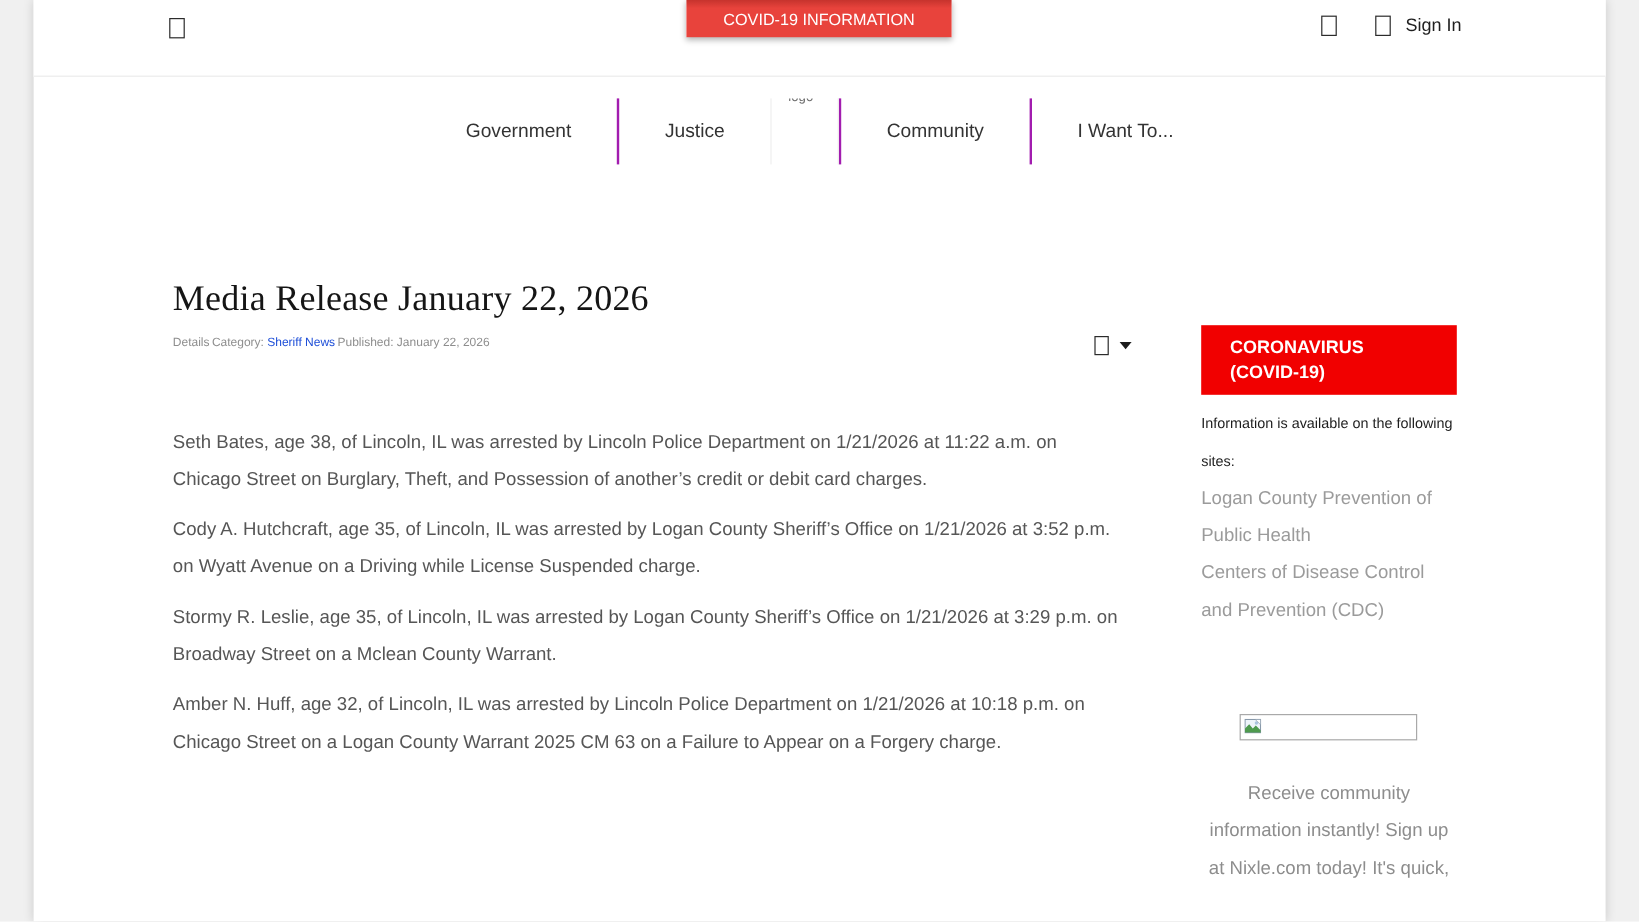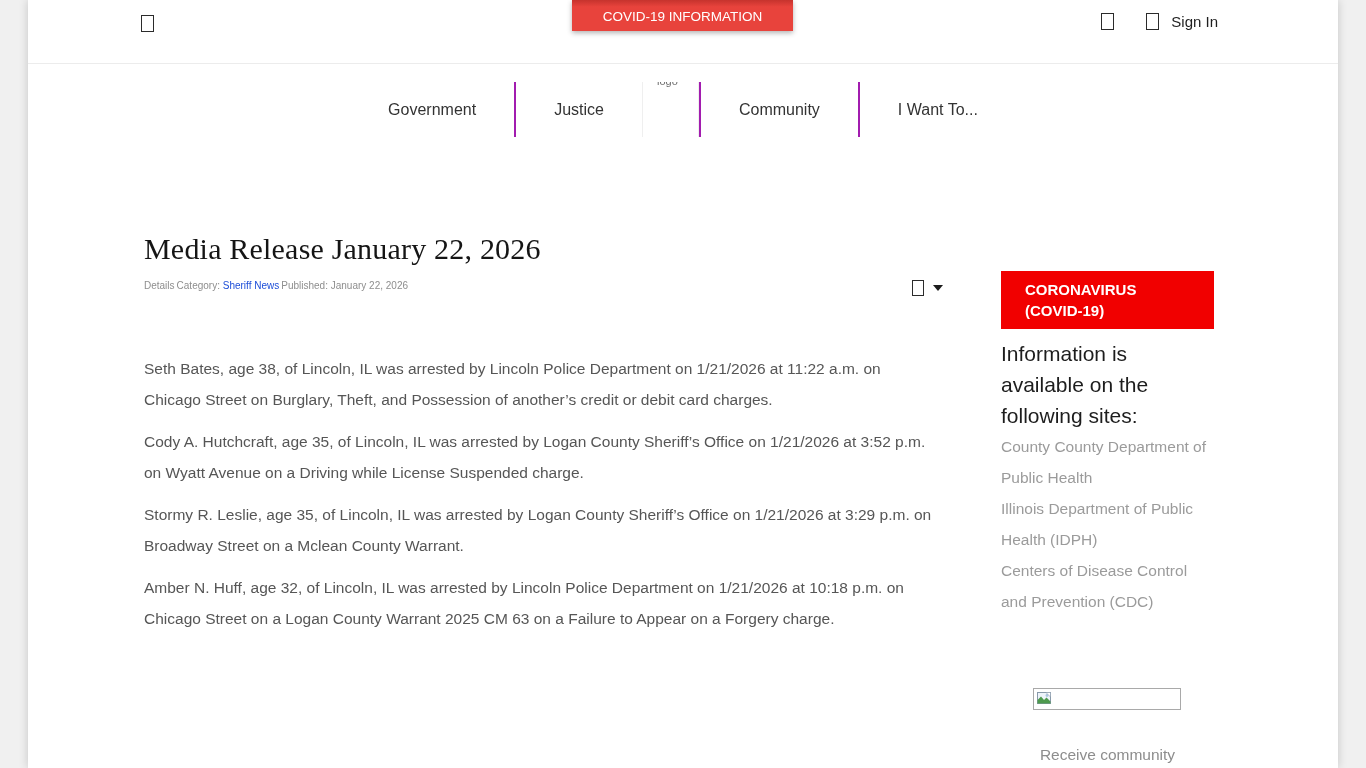--- a/index.html
+++ b/index.html
@@ -41,21 +41,21 @@
   .article-tools .tofu { width:12px; height:16px; border-width:1.2px; }
   .caret-down { width:0; height:0; border-left:5px solid transparent; border-right:5px solid transparent;
                 border-top:6px solid #1c1c1c; }
   .article-body { margin-top:62px; }
   .article-body p { font-size:15.5px; color:#565656; line-height:31px; margin-bottom:11px; }
 
   
   .sidebar { position:absolute; left:973px; top:271px; width:213px; }
   .covid-badge { display:inline-block; background:#f10000; color:#fff; font-weight:bold;
                  font-size:15px; padding:8px 24px; line-height:21px; }
-  .covid-intro { margin-top:9px; font-size:21px; color:#1d1d1d; line-height:31px; }
+  .covid-intro { margin-top:9px; font-size:12px; color:#1d1d1d; line-height:31px; }
   .covid-link { display:block; font-size:15.5px; color:#9b9b9b; line-height:31px;
                 text-decoration:none; cursor:pointer; }
   .nixle-img-box { margin:71px 0 0 32px; width:148px; height:22px; border:1px solid #a9a9a9;
                    background:#fff; display:flex; align-items:center; padding-left:3px; }
   .nixle-text { margin-top:29px; text-align:center; font-size:15.5px; color:#8d8d8d; line-height:31px; }
 </style>
 </head>
 <body>
 
 <div class="page-wrap">
@@ -104,22 +104,21 @@
       <p>Seth Bates, age 38, of Lincoln, IL was arrested by Lincoln Police Department on 1/21/2026 at 11:22 a.m. on Chicago Street on Burglary, Theft, and Possession of another’s credit or debit card charges.</p>
       <p>Cody A. Hutchcraft, age 35, of Lincoln, IL was arrested by Logan County Sheriff’s Office on 1/21/2026 at 3:52 p.m. on Wyatt Avenue on a Driving while License Suspended charge.</p>
       <p>Stormy R. Leslie, age 35, of Lincoln, IL was arrested by Logan County Sheriff’s Office on 1/21/2026 at 3:29 p.m. on Broadway Street on a Mclean County Warrant.</p>
       <p>Amber N. Huff, age 32, of Lincoln, IL was arrested by Lincoln Police Department on 1/21/2026 at 10:18 p.m. on Chicago Street on a Logan County Warrant 2025 CM 63 on a Failure to Appear on a Forgery charge.</p>
     </div>
   </div>
 
   <div class="sidebar">
     <div class="covid-badge">CORONAVIRUS (COVID-19)</div>
     <div class="covid-intro">Information is available on the following sites:</div>
-    <a class="covid-link">County County Department of Public Health</a>
-    <a class="covid-link">Illinois Department of Public Health (IDPH)</a>
+    <a class="covid-link">Logan County Prevention of Public Health</a>
     <a class="covid-link">Centers of Disease Control and Prevention (CDC)</a>
 
     <div class="nixle-img-box">
       <svg width="14" height="14" viewBox="0 0 14 14">
         <rect x="0.5" y="0.5" width="13" height="11" fill="#eef4fa" stroke="#8899aa"></rect>
         <path d="M0.5 8 L4 4.5 L7 8 L9.5 5.5 L13.5 9.5 L13.5 11.5 L0.5 11.5 Z" fill="#4e9a4e"></path>
         <circle cx="10" cy="3.5" r="1.4" fill="#aac4e0"></circle>
         <path d="M9 0.5 L13.5 0.5 L13.5 5 Z" fill="#fff" stroke="#8899aa" stroke-width="0.6"></path>
       </svg>
     </div>

